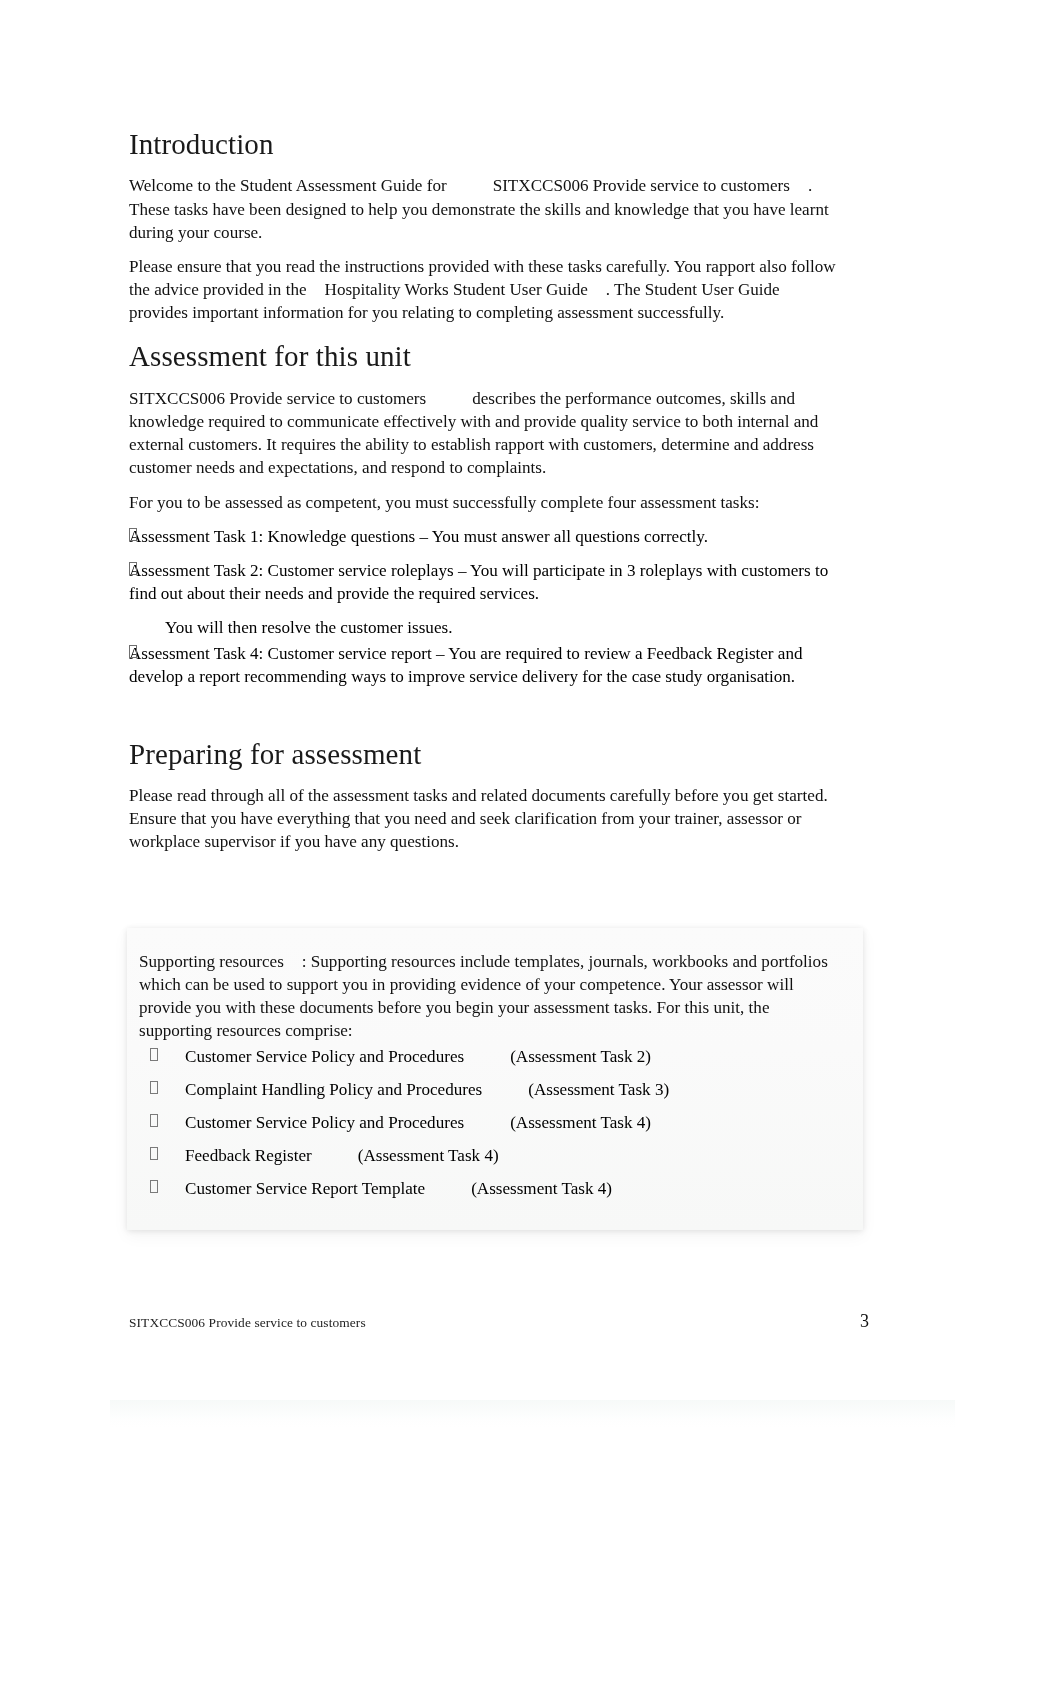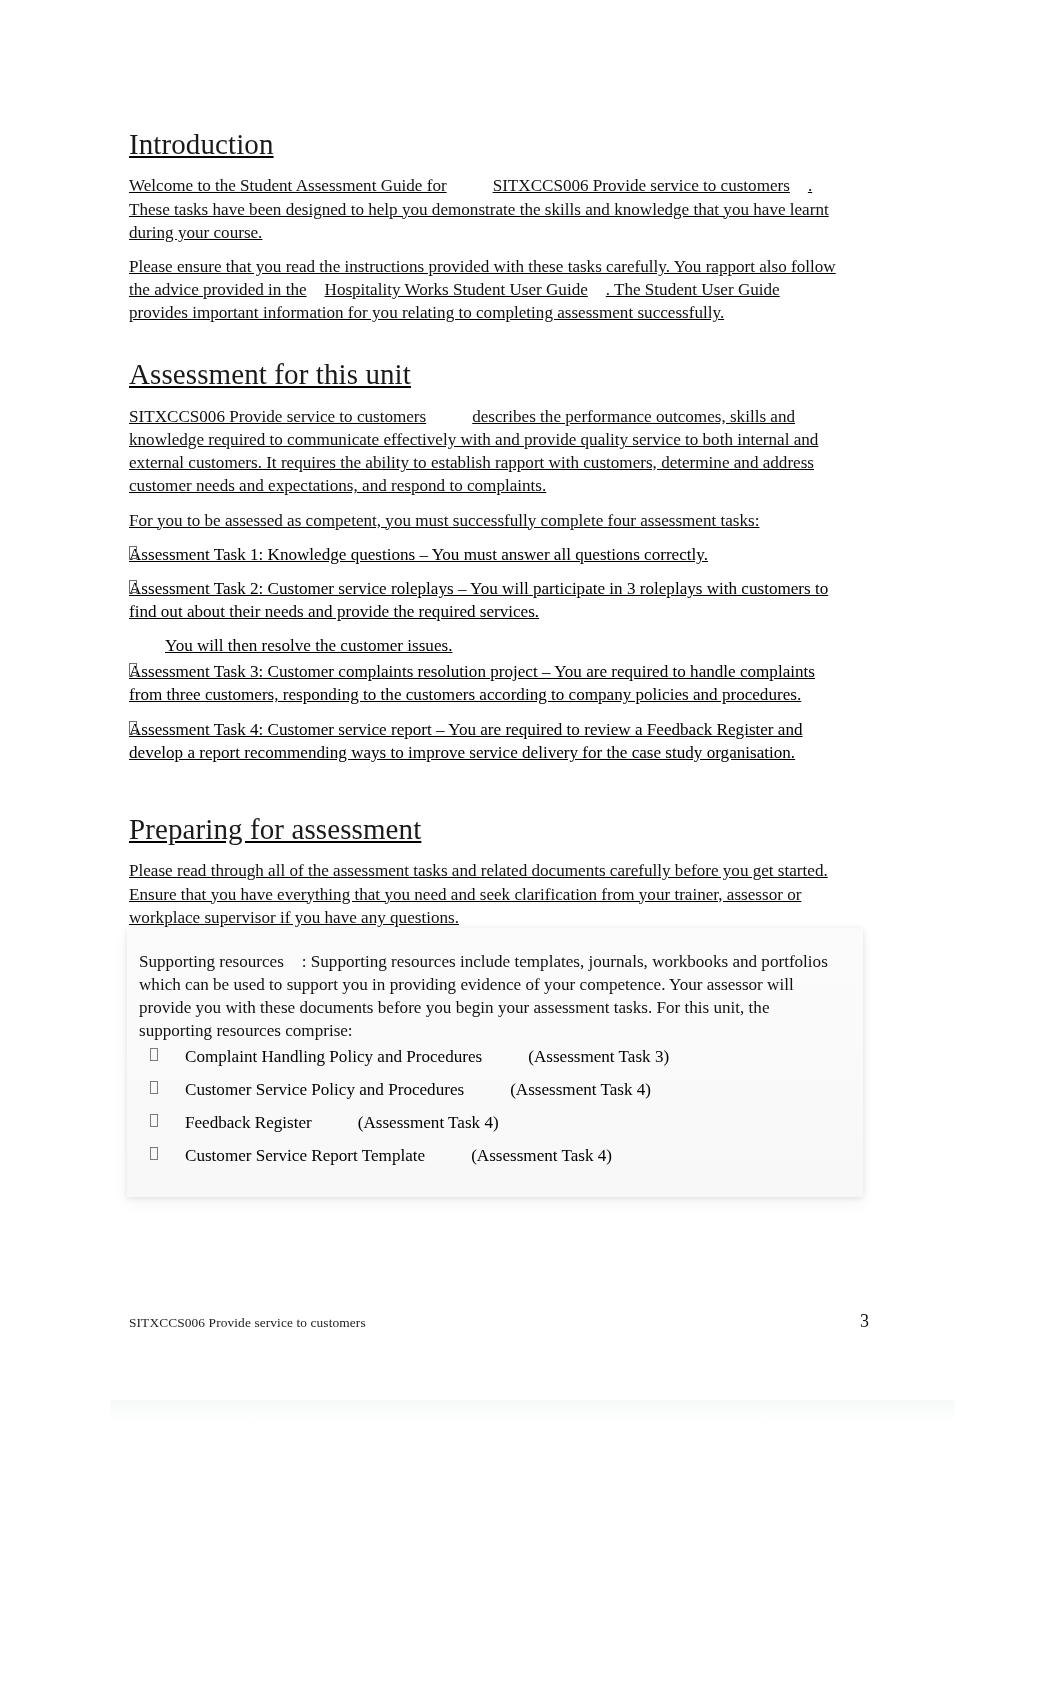--- a/index.html
+++ b/index.html
@@ -22,32 +22,31 @@
     width: 1062px;
     height: 1691px;
     background: #fff;
   }
 
   .content {
     position: absolute;
     left: 129px;
     top: 128px;
     width: 712px;
-    text-decoration: underline;
   }
 
   h1.doc-h {
     font-weight: normal;
     font-size: 29px;
     line-height: 1.12;
     margin: 0 0 14px 0;
     letter-spacing: 0.1px;
     color: #1a1a1a;
   }
-  h1.doc-h.sec2 { margin-top: 34px; }
+  h1.doc-h.sec2 { margin-top: 16px; }
   h1.doc-h.sec3 { margin-top: 49px; }
 
   p.body {
     font-size: 17.1px;
     line-height: 1.355;
     margin: 0 0 11px 0;
     text-align: left;
     color: #111;
   }
 
@@ -179,42 +178,42 @@
       </li>
       <li>
         <span class="bullet"></span>
         <span>Assessment Task 2: Customer service roleplays – You will participate in 3 roleplays with customers to find out about their needs and provide the required services.</span>
       </li>
     </ul>
     <p class="sub-note">You will then resolve the customer issues.</p>
     <ul class="tasks">
       <li>
         <span class="bullet"></span>
-        <span>Assessment Task 3: Customer complaints resolution project – You are required to handle complaints from three customers, responding to the customers according to company policies and procedures.</span>
-      </li>
-      <li>
-        <span class="bullet"></span>
         <span>Assessment Task 4: Customer service report – You are required to review a Feedback Register and develop a report recommending ways to improve service delivery for the case study organisation.</span>
       </li>
     </ul>
 
     <h1 class="doc-h sec3">Preparing for assessment</h1>
 
     <p class="body">Please read through all of the assessment tasks and related documents carefully before you get started. Ensure that you have everything that you need and seek clarification from your trainer, assessor or workplace supervisor if you have any questions.</p>
 
   </div>
 
   <div class="callout-wrap">
     <div class="callout">
       <p class="body">
         <span>Supporting resources</span><span class="tab-sm"></span><span>: Supporting resources include templates, journals, workbooks and portfolios which can be used to support you in providing evidence of your competence. Your assessor will provide you with these documents before you begin your assessment tasks. For this unit, the supporting resources comprise:</span>
       </p>
       <ul class="res">
         <li>
           <span class="bullet"></span>
+          <span>Customer Service Policy and Procedures</span><span class="tab"></span><span>(Assessment Task 2)</span>
+        </li>
+        <li>
+          <span class="bullet"></span>
           <span>Complaint Handling Policy and Procedures</span><span class="tab"></span><span>(Assessment Task 3)</span>
         </li>
         <li>
           <span class="bullet"></span>
           <span>Customer Service Policy and Procedures</span><span class="tab"></span><span>(Assessment Task 4)</span>
         </li>
         <li>
           <span class="bullet"></span>
           <span>Feedback Register</span><span class="tab"></span><span>(Assessment Task 4)</span>
         </li>

